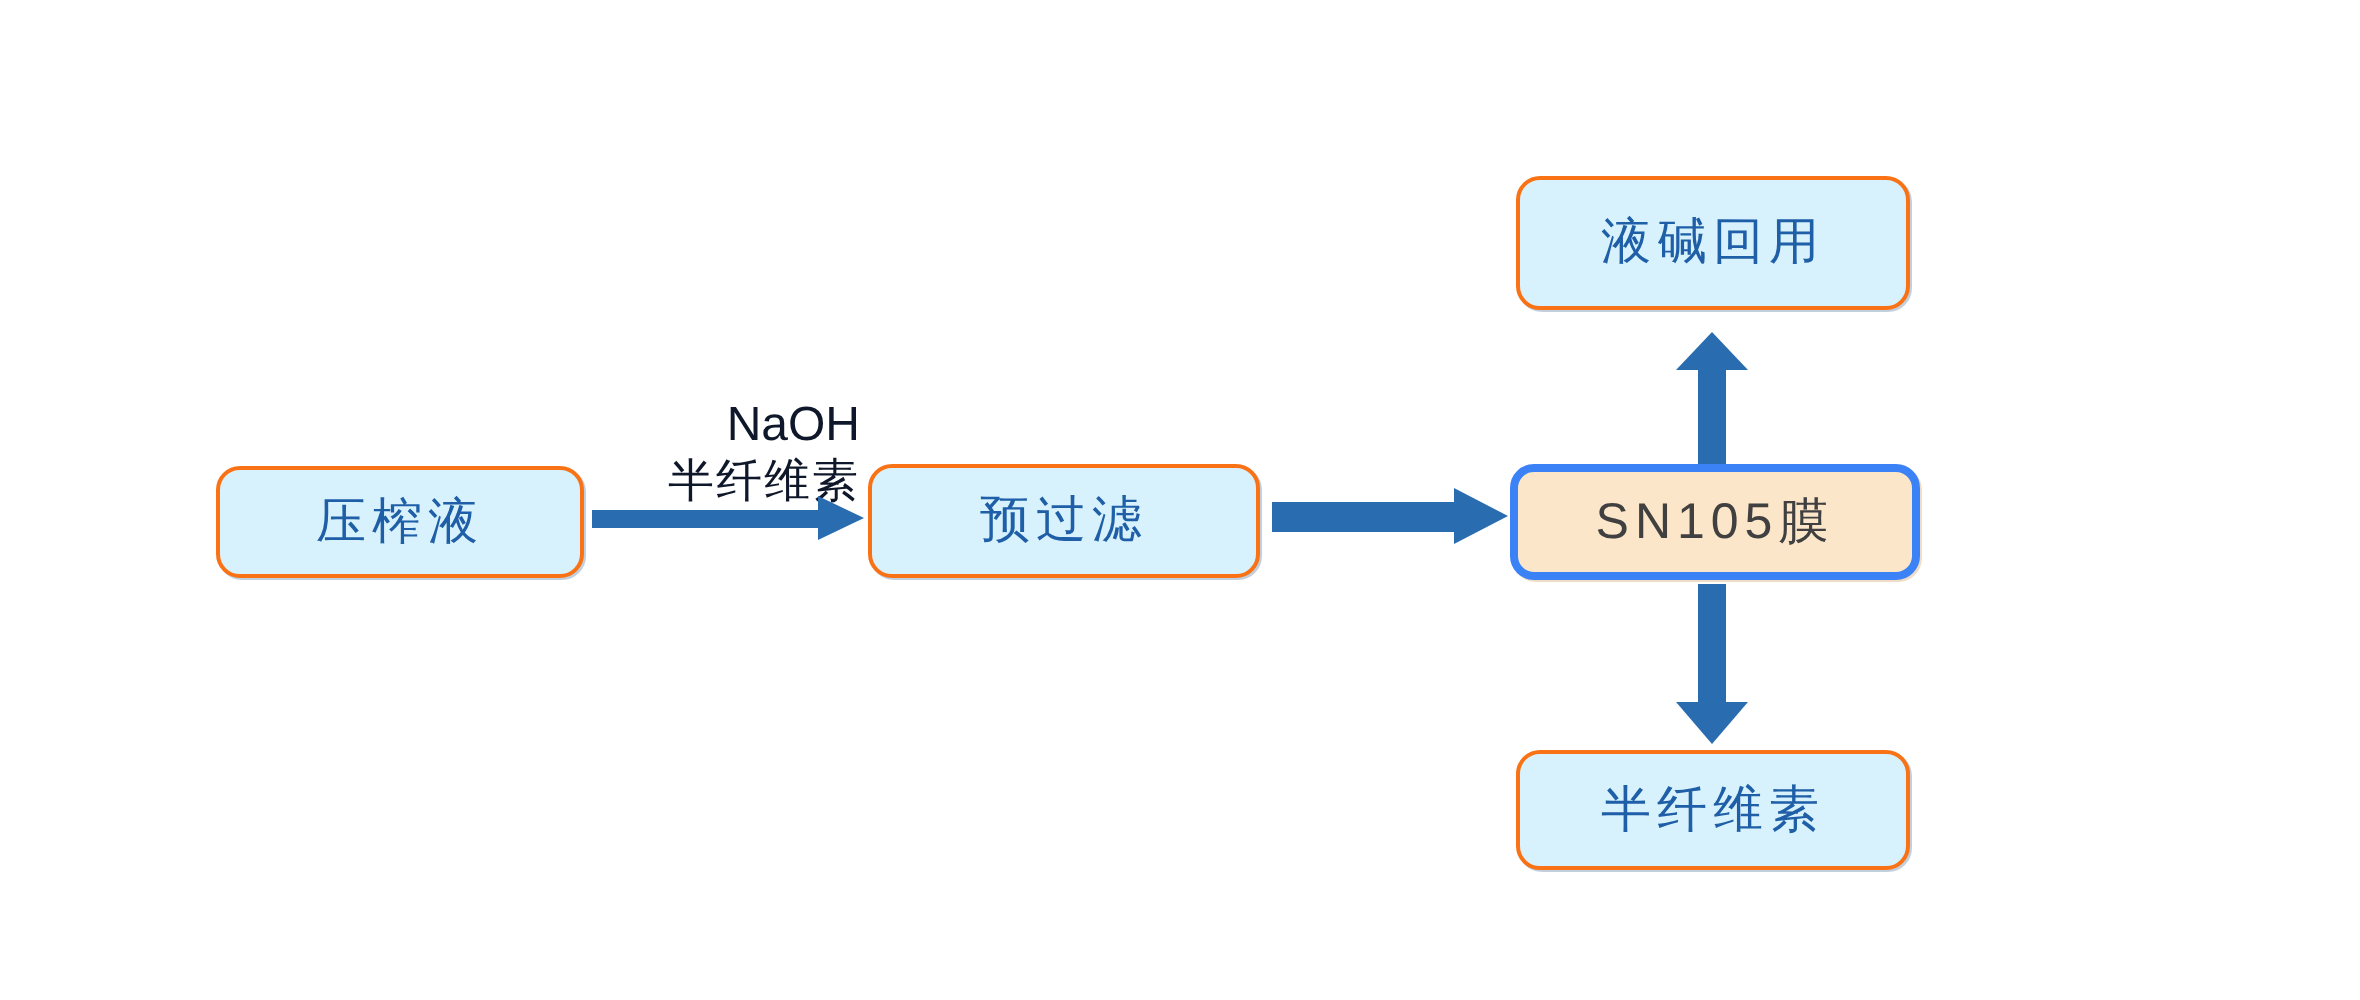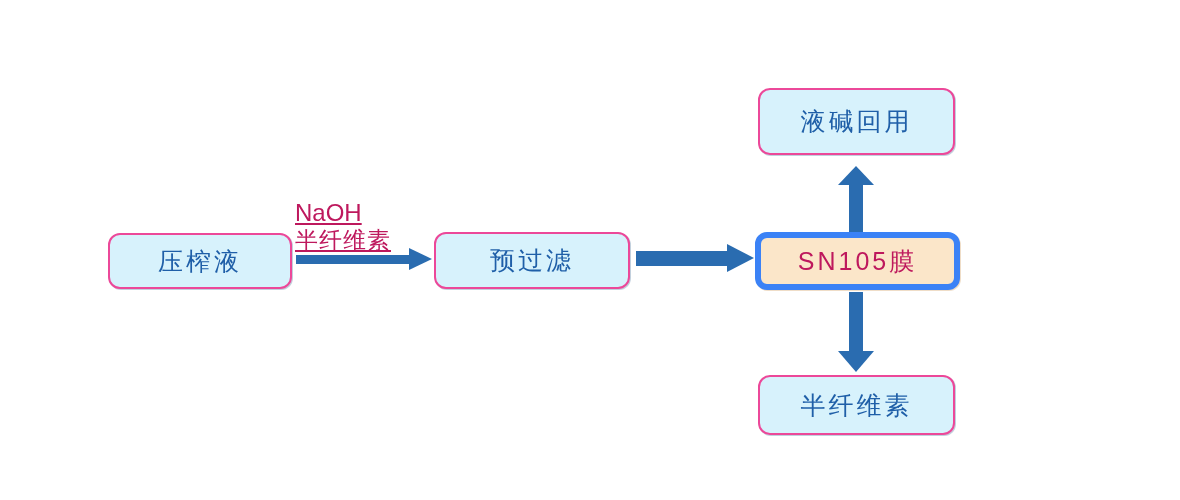--- a/index.html
+++ b/index.html
@@ -22,28 +22,28 @@
     box-sizing: border-box;
     display: flex;
     align-items: center;
     justify-content: center;
     border-radius: 12px;
     letter-spacing: 3px;
     white-space: nowrap;
   }
   .node.blue {
     background: #d7f2fc;
-    border: 2px solid #ec4899;
+    border: 2px solid #f97316;
     color: #1f5fa8;
     box-shadow: 1px 1px 0 rgba(120,150,180,.45);
   }
   .node.orange {
     background: #fbe6c9;
-    border: 6px solid #3b82f6;
-    color: #be185d;
+    border: 4px solid #3b82f6;
+    color: #404040;
     box-shadow: 1px 1px 0 rgba(220,180,130,.45);
   }
   .node-label {
     font-size: 25px;
     line-height: 1;
   }
 
   
   .arrow-h {
     position: absolute;
@@ -84,25 +84,24 @@
   }
   .arrow-down .head {
     bottom: 0;
     transform: translateX(-50%);
     border-color: #2a6cb0 transparent transparent transparent;
   }
 
   
   .annotation {
     position: absolute;
-    color: #be185d;
-    text-align: left;
+    color: #0f172a;
+    text-align: right;
     line-height: 1.18;
     white-space: nowrap;
-    text-decoration: underline;
   }
   .annotation .line1 {
     display: block;
     font-size: 24px;
     letter-spacing: 0px;
   }
   .annotation .line2 {
     display: block;
     font-size: 23px;
     letter-spacing: 1px;

